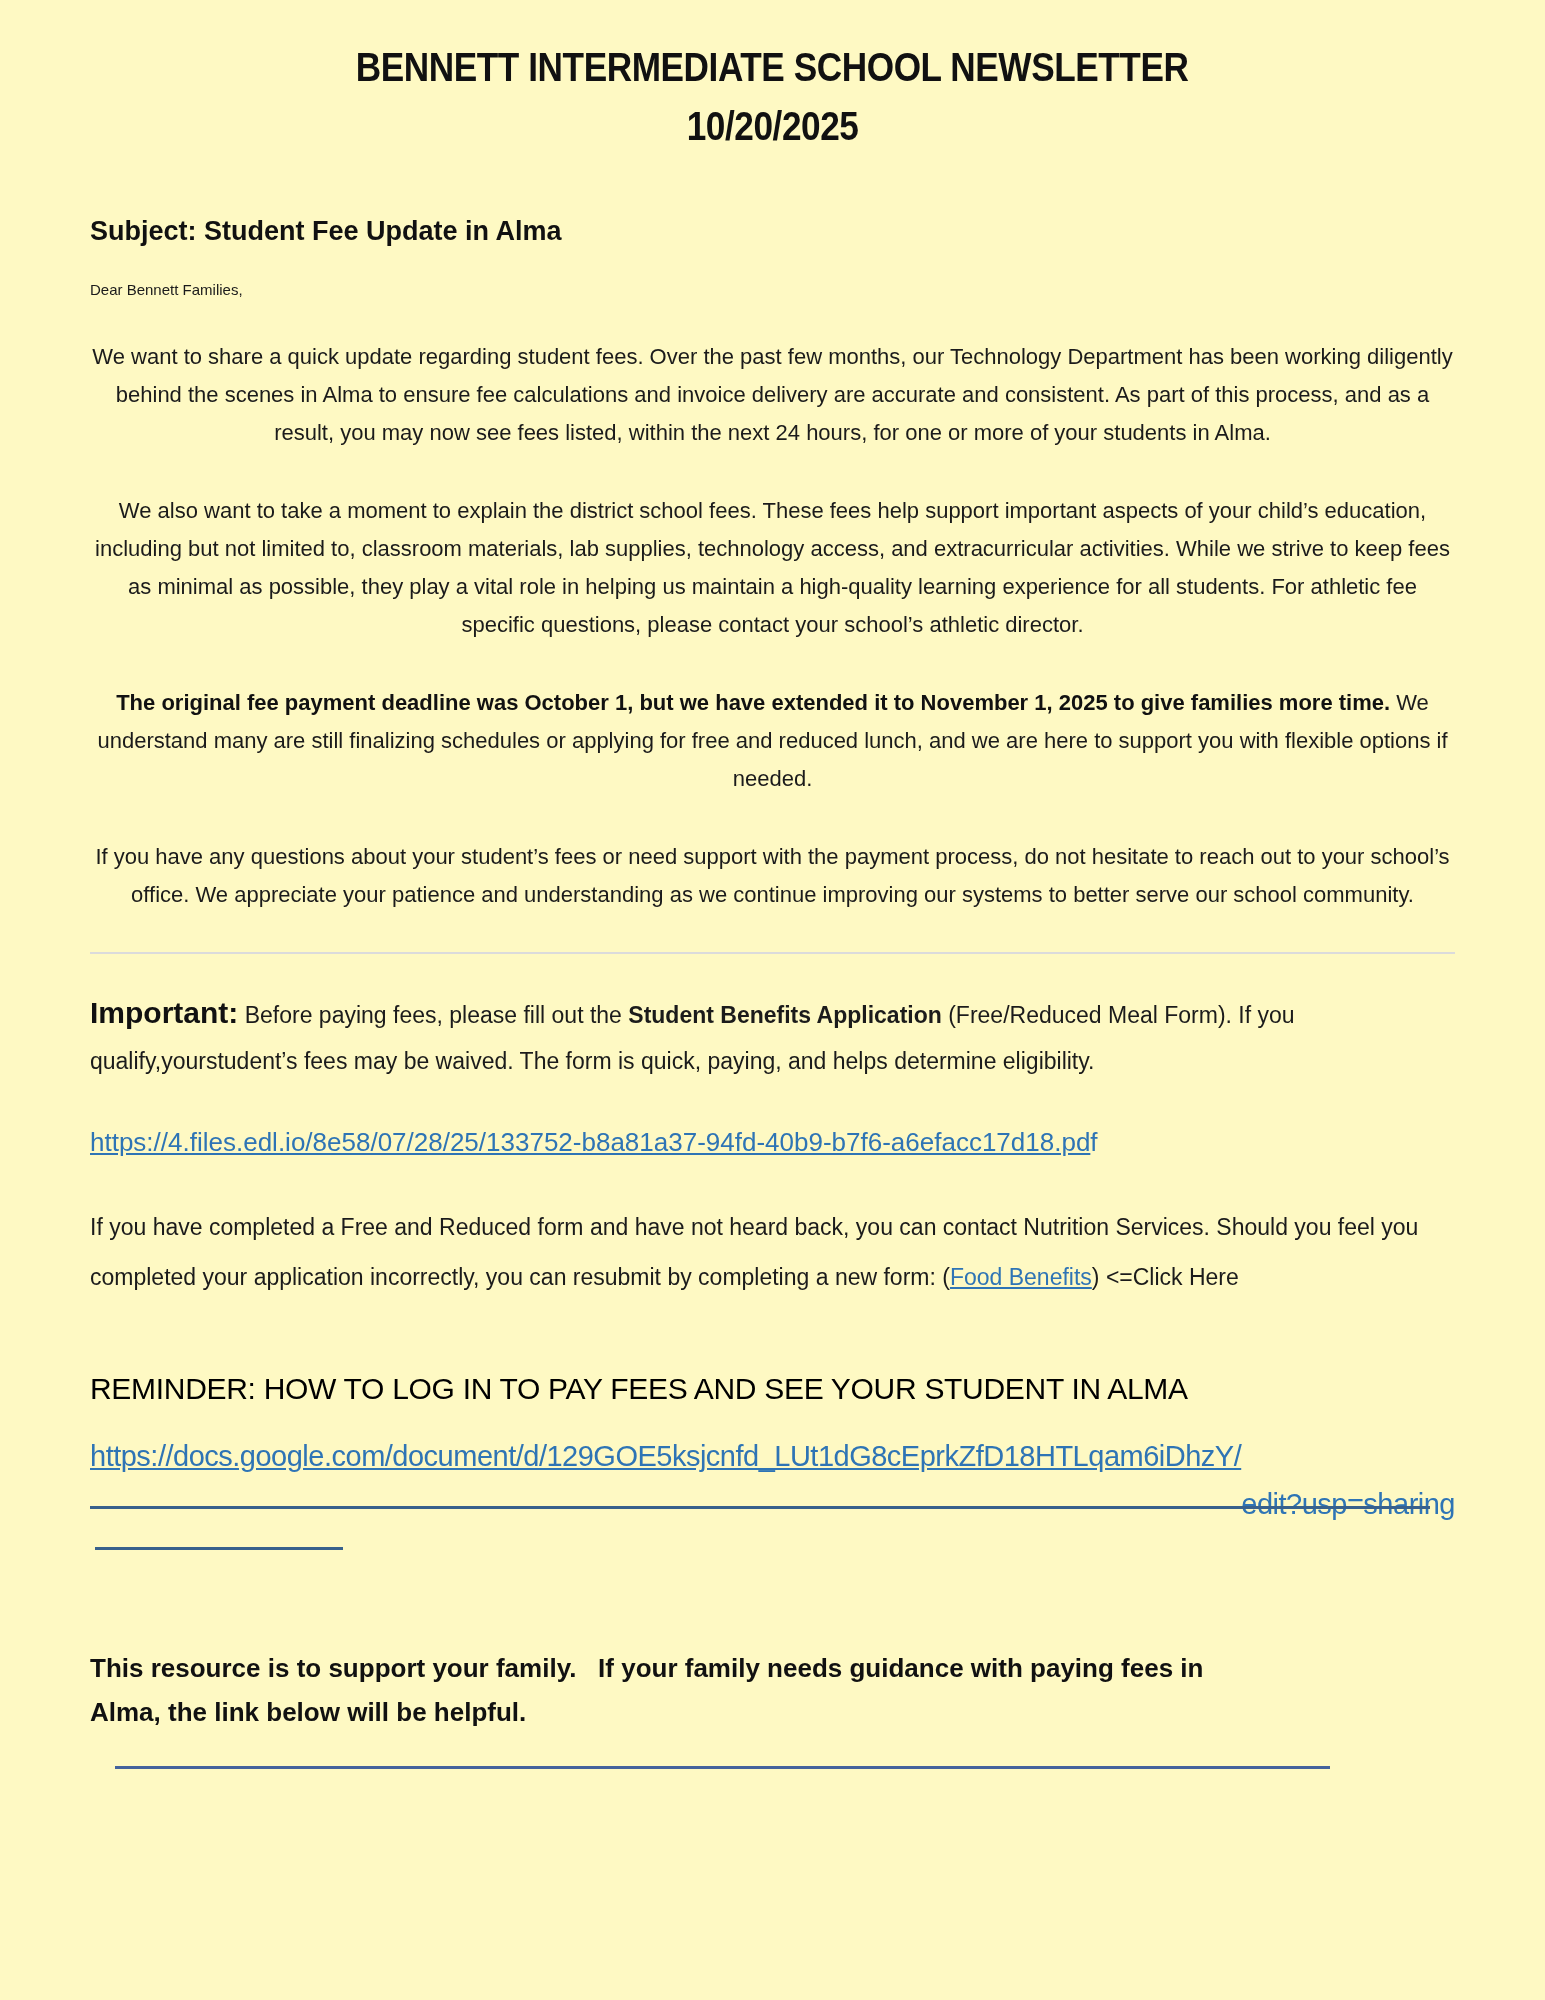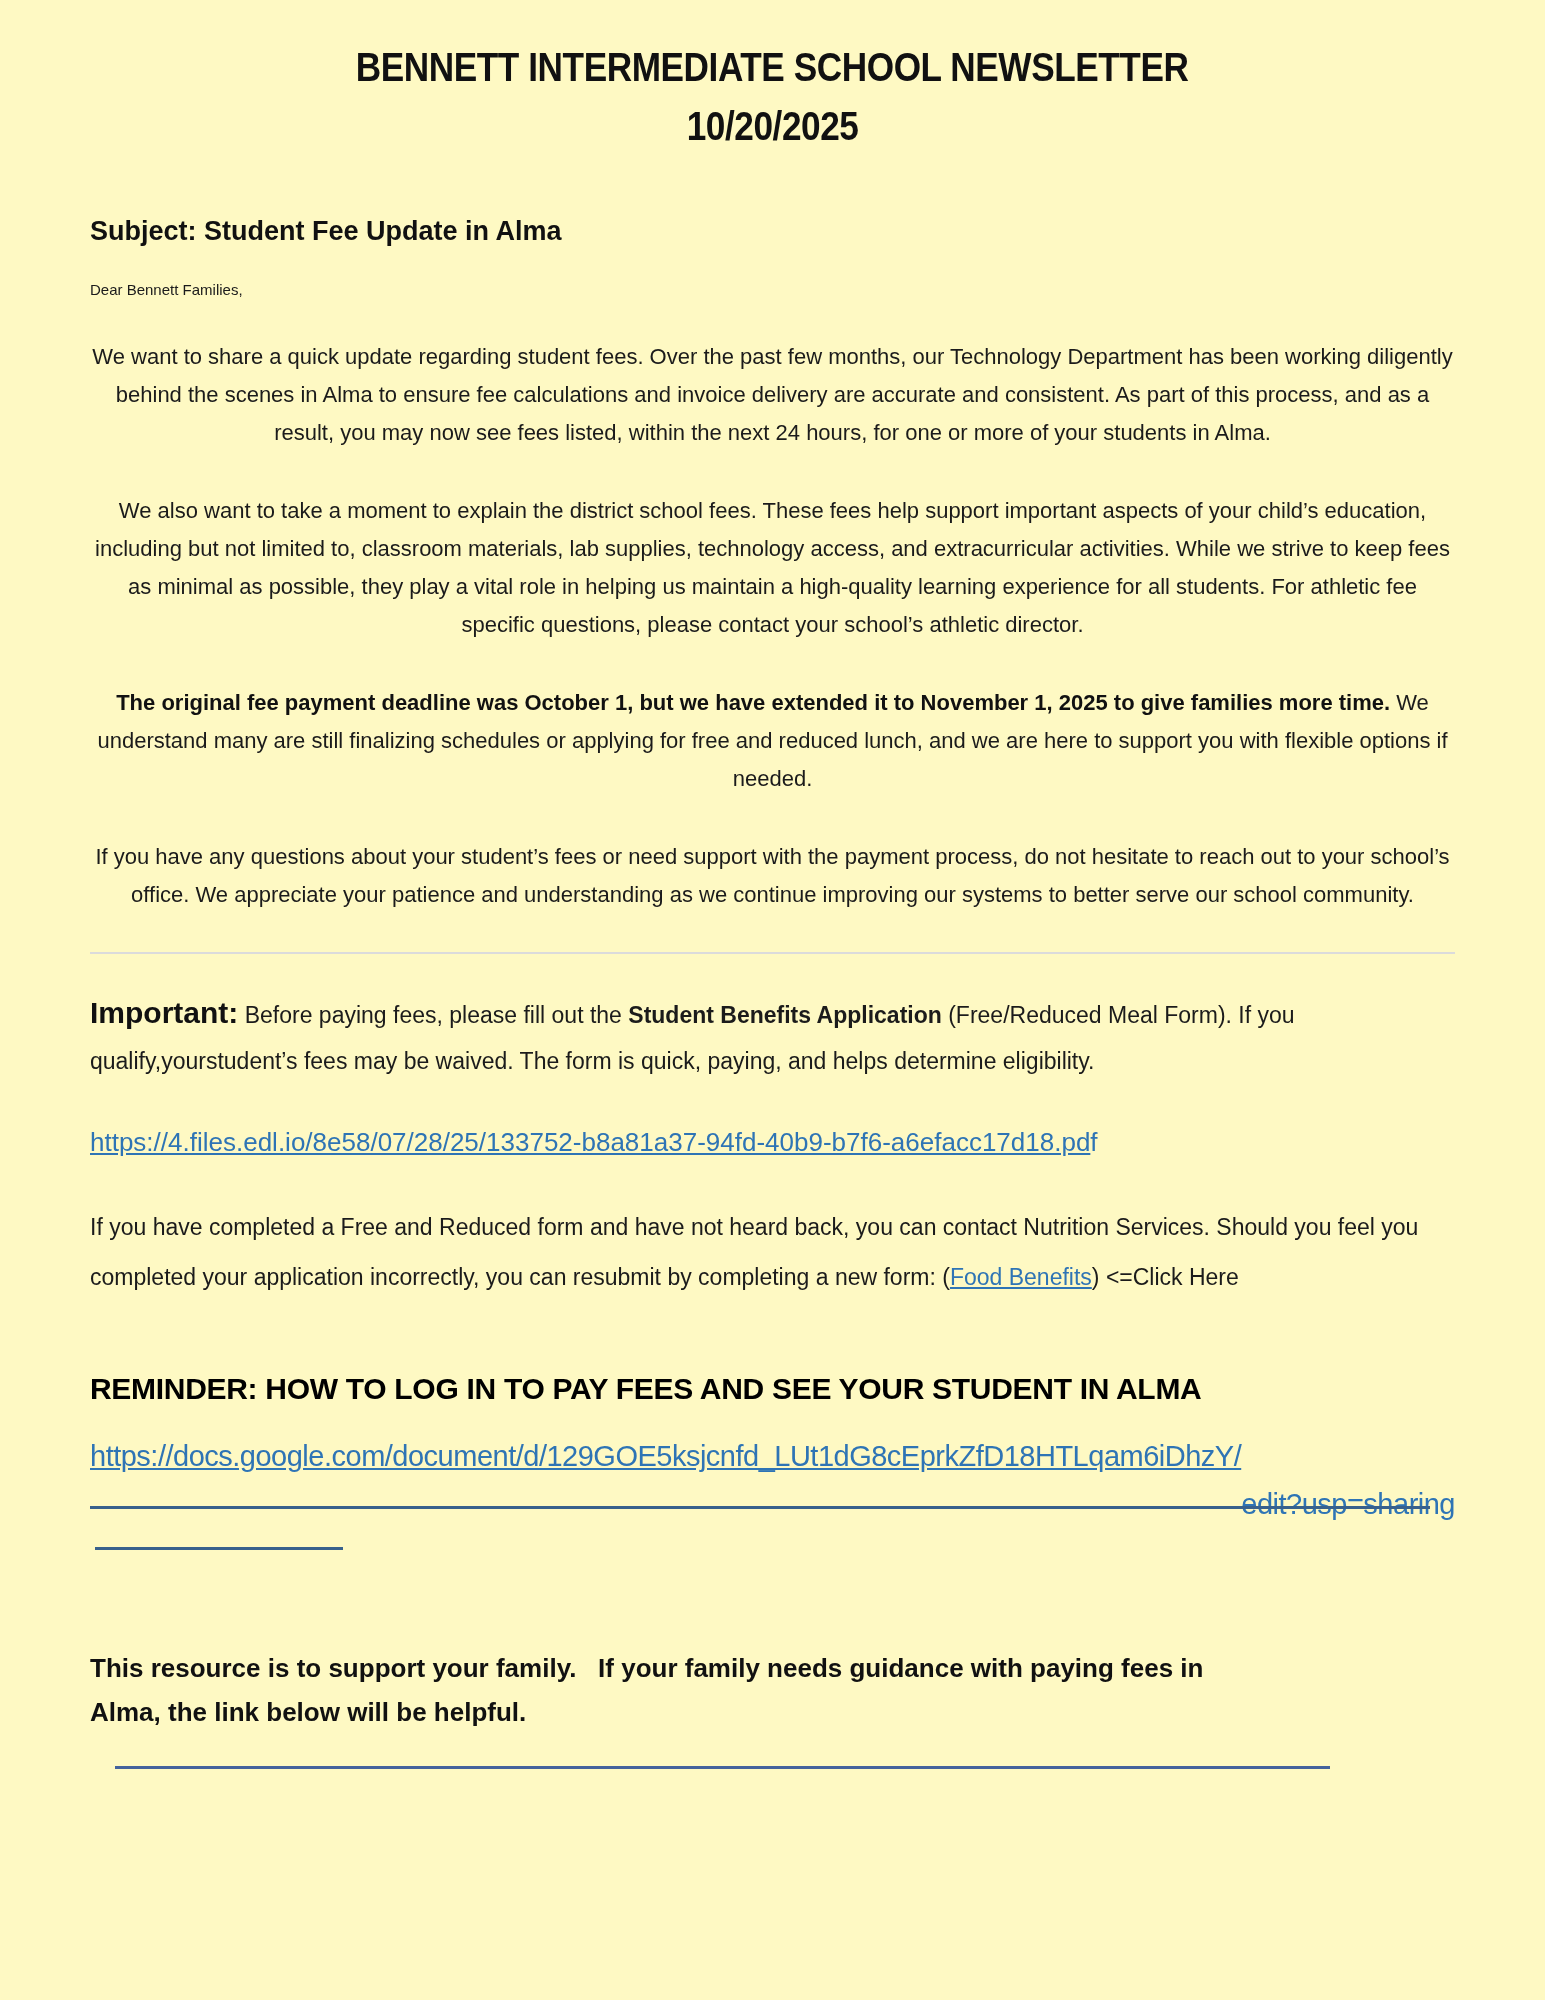--- a/index.html
+++ b/index.html
@@ -39,21 +39,21 @@
 
   a, .link { color:#2E74B5; text-decoration:none; cursor:pointer; }
   .u { text-decoration:underline; }
 
   .pdf-link-line { margin-top:38px; font-size:26px; line-height:40px; }
 
   .nutrition-para { margin:40px 0 0 0; font-size:23px; line-height:50px; }
 
   .reminder-heading {
     margin-top:70px;
-    font-size:30px; font-weight:700; color:#000000;
+    font-size:30px; font-weight:400; color:#000000;
     letter-spacing:-0.3px;
     white-space:nowrap;
   }
 
   .docs-link-block { margin-top:26px; font-size:29px; line-height:48px; letter-spacing:-0.5px; }
   .docs-line2 { position:relative; height:48px;text-align:right; }
   .strike-long {
     position:absolute; left:0; top:26px;
     width:1340px; height:3px; background:#38618C;
   }

